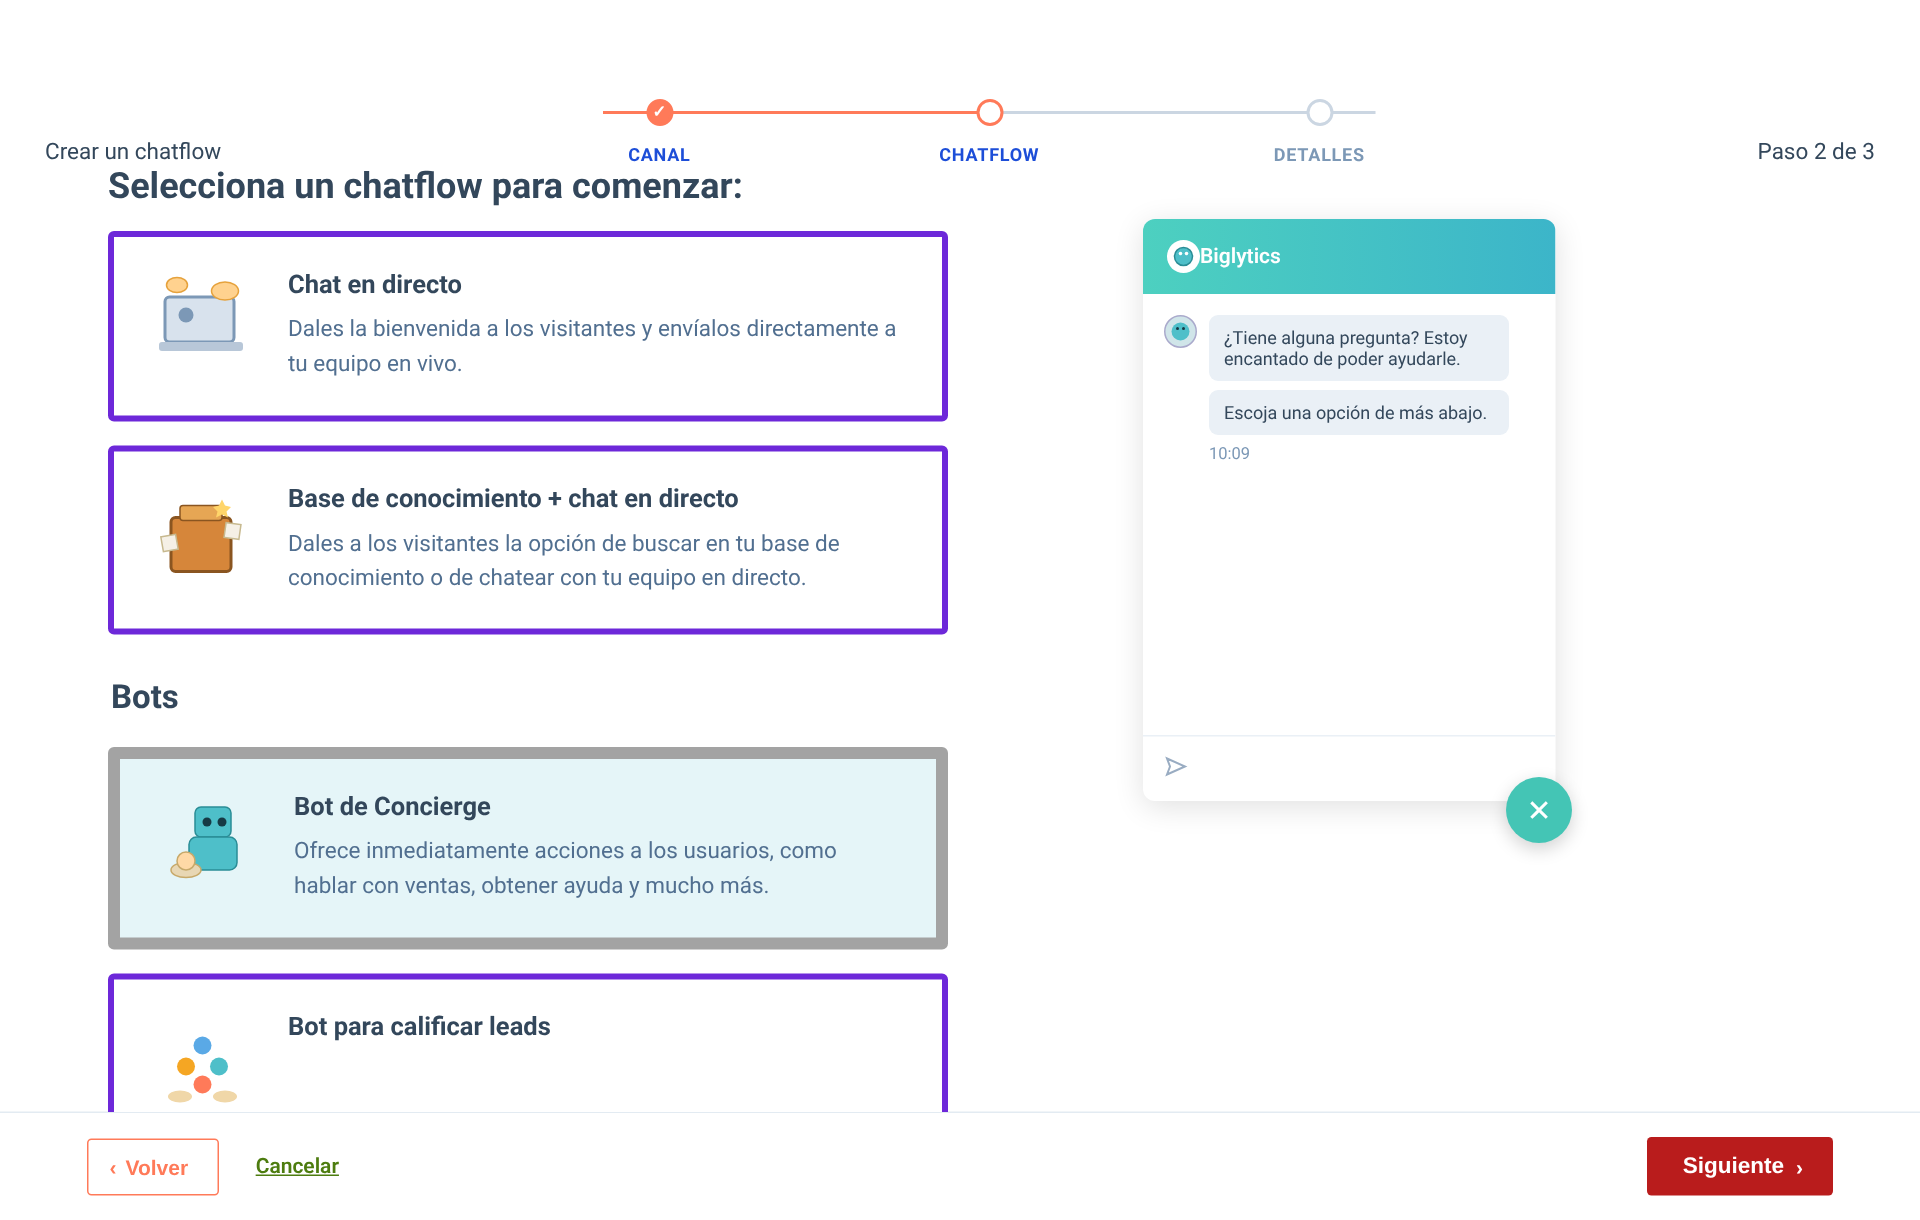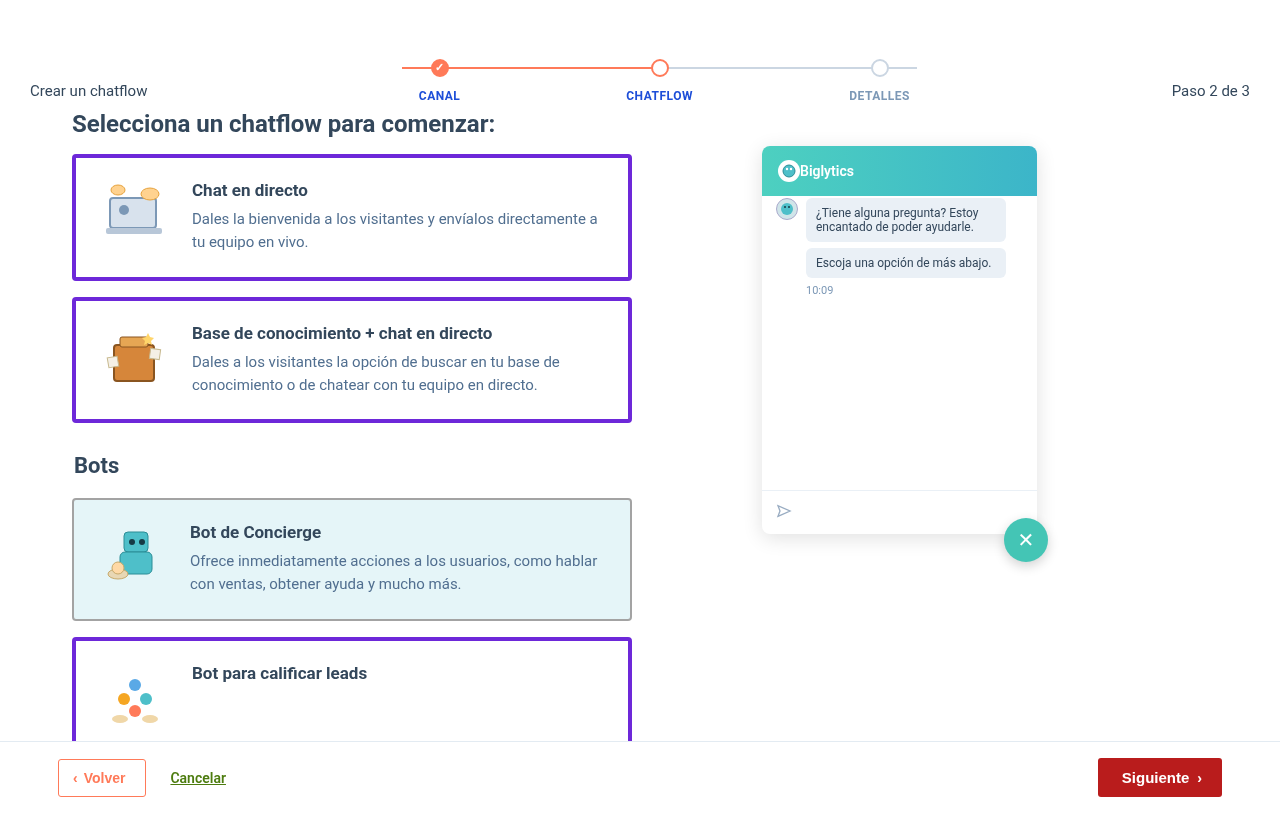--- a/index.html
+++ b/index.html
@@ -7,21 +7,21 @@
   font-family: -apple-system, BlinkMacSystemFont, "Segoe UI", Roboto, Helvetica, Arial, sans-serif;
   background: #fff;
   color: #33475b;
   width: 1280px;
   height: 813px;
   overflow: hidden;
   position: relative;
 }
 .top-bar {
   display: flex;
-  align-items: center;
+  align-items: flex-end;
   justify-content: space-between;
   padding: 52px 30px 0 30px;
   height: 110px;
 }
 .top-left {
   font-size: 15px;
   color: #33475b;
   padding-top: 20px;
 }
 .top-right {
@@ -124,21 +124,21 @@
   border: 4px solid #6d28d9;
   border-radius: 4px;
   padding: 22px 24px;
   display: flex;
   gap: 22px;
   margin-bottom: 16px;
   cursor: pointer;
   background: #fff;
 }
 .card.selected {
-  border: 2px solid #a3a3a3;
+  border: 8px solid #a3a3a3;
   background: #e5f5f8;
 }
 .card-icon { flex: 0 0 70px; height: 70px; position: relative; }
 .card-body { flex: 1; }
 .card-title { font-size: 17px; font-weight: 700; margin-bottom: 8px; color: #33475b; }
 .card-desc { font-size: 15px; line-height: 1.55; color: #516f90; }
 
 
 .ic-laptop, .ic-box, .ic-robot, .ic-balls { width: 70px; height: 70px; }
 
@@ -167,21 +167,21 @@
   font-size: 14px;
 }
 .chat-avatar-head {
   width: 22px; height: 22px; border-radius: 50%;
   background: #fff;
   display: flex; align-items: center; justify-content: center;
   font-size: 12px;
 }
 .chat-body {
   flex: 1;
-  padding: 2px 14px 8px 14px;
+  padding: 14px 14px 8px 14px;
   font-size: 12px;
   color: #33475b;
   position: relative;
 }
 .chat-row { display: flex; gap: 8px; align-items: flex-start; }
 .chat-avatar-msg {
   width: 22px; height: 22px; border-radius: 50%; background: #d0e5e9;
   border: 1px solid #aac; display:flex; align-items:center; justify-content:center;
   flex-shrink: 0;
 }

